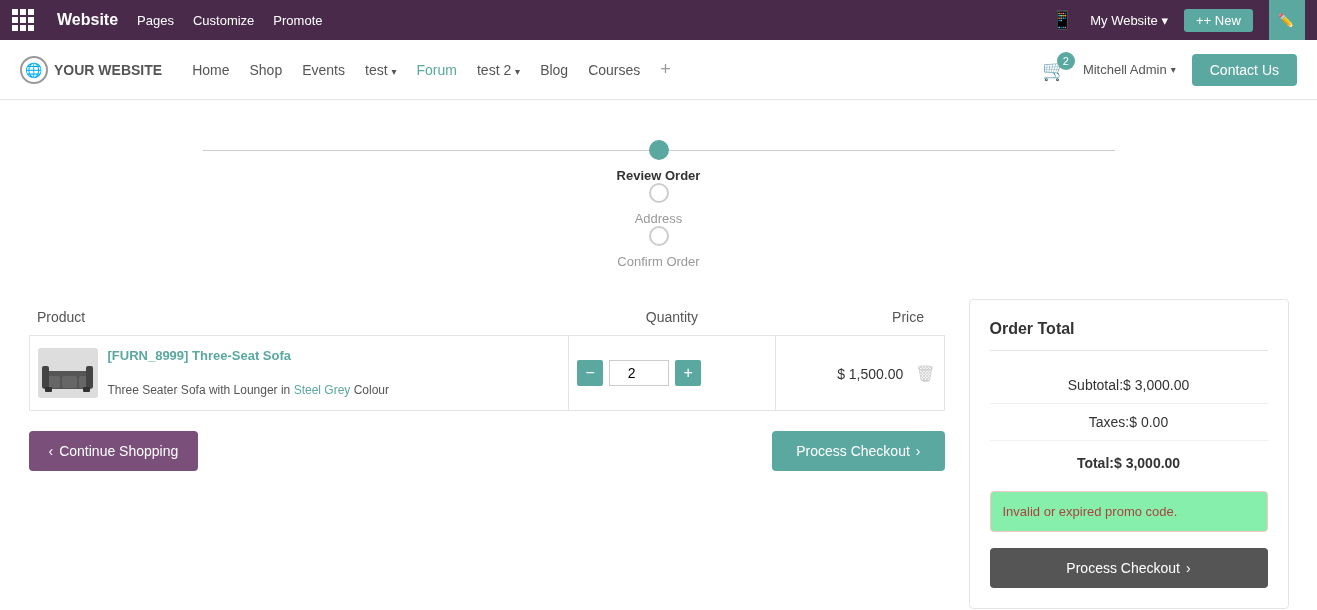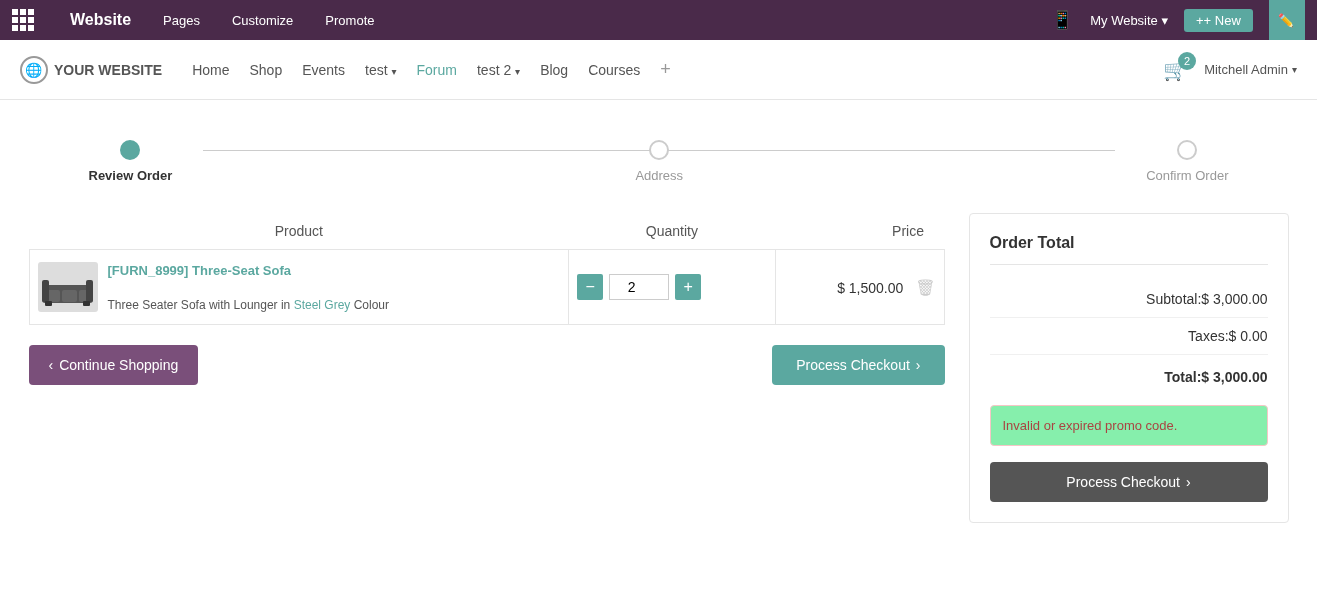--- a/index.html
+++ b/index.html
@@ -8,21 +8,21 @@
     
     .admin-bar {
       background: #4a2a4a;
       color: #fff;
       height: 40px;
       display: flex;
       align-items: center;
       padding: 0 12px;
       gap: 16px;
     }
-    .admin-bar-left { display: flex; align-items: center; gap: 32px; flex: 1; }
+    .admin-bar-left { display: flex; align-items: center; gap: 19px; flex: 1; }
     .admin-bar-right { display: flex; align-items: center; gap: 16px; }
     .admin-bar .site-title { font-weight: bold; font-size: 16px; }
     .admin-bar a { color: #fff; text-decoration: none; font-size: 13px; }
     .grid-icon { display: grid; grid-template-columns: repeat(3,6px); gap: 2px; margin-right: 4px; }
     .grid-icon span { width: 6px; height: 6px; background: #fff; display: block; }
     .new-btn {
       background: #5ba8a0;
       color: #fff;
       border: none;
       padding: 4px 12px;
@@ -90,20 +90,21 @@
 
     
     .main-content { max-width: 1300px; margin: 0 auto; padding: 20px; }
 
     
     .stepper {
       display: flex;
       justify-content: space-between;
       margin: 20px 60px 30px 60px;
       position: relative;
+      flex-direction: column;
     }
     .stepper::before {
       content: '';
       position: absolute;
       top: 10px;
       left: 10%;
       right: 10%;
       height: 1px;
       background: #ccc;
     }
@@ -120,21 +121,21 @@
     .step-label.active { color: #333; font-weight: bold; }
 
     
     .content-layout { display: flex; gap: 24px; }
     .cart-section { flex: 1; }
     .order-summary { width: 320px; flex-shrink: 0; border: 1px solid #e5e5e5; border-radius: 4px; padding: 20px; }
 
     
     .product-table { width: 100%; border-collapse: collapse; }
     .product-table th {
-      text-align: center;
+      text-align: left;
       padding: 10px 8px;
       border-bottom: 1px solid #e5e5e5;
       font-weight: normal;
       font-size: 14px;
       color: #555;
     }
     .product-table th.right { text-align: center; }
     .product-table th.price-h { text-align: right; padding-right: 20px; }
     .product-row td {
       padding: 12px 8px;
@@ -193,21 +194,21 @@
       border-radius: 4px;
       cursor: pointer;
       font-size: 14px;
       display: flex;
       align-items: center;
       gap: 6px;
     }
 
     
     .order-title { font-size: 16px; font-weight: bold; margin-bottom: 16px; padding-bottom: 12px; border-bottom: 1px solid #e5e5e5; }
-    .order-row { display: flex; justify-content: flex-end; padding: 10px 0; border-bottom: 1px solid #f0f0f0; font-size: 14px; }
+    .order-row { display: flex; justify-content: center; padding: 10px 0; border-bottom: 1px solid #f0f0f0; font-size: 14px; }
     .order-row.total { font-weight: bold; border-bottom: none; padding-top: 14px; }
     .promo-row { display: flex; gap: 0; margin-top: 16px; }
     .promo-input {
       flex: 1;
       border: 1px solid #ccc;
       border-right: none;
       padding: 10px 12px;
       font-size: 13px;
       color: #999;
       border-radius: 4px 0 0 4px;
@@ -238,21 +239,21 @@
       width: 100%;
       cursor: pointer;
       font-size: 14px;
       border-radius: 4px;
       margin-top: 16px;
       display: flex;
       align-items: center;
       justify-content: center;
       gap: 6px;
     }
-    .td-product { display: flex; align-items: center; }
+    .td-product { display: flex; align-items: flex-start; }
   </style>
 </head>
 <body>
 
 <div class="admin-bar" style="position:relative;">
   <div class="admin-bar-left">
     <div class="grid-icon">
       <span></span>
         <span></span>
         <span></span>
@@ -299,20 +300,21 @@
   </div>
   <div class="nav-right">
     <div class="cart-btn">
       🛒
       <span class="cart-badge">2</span>
     </div>
     <div class="user-btn">
       <span>Mitchell Admin</span>
       <span class="dropdown-arrow">▾</span>
     </div>
+    <button class="contact-btn">Contact Us</button>
   </div>
 </div>
 
 <div class="main-content">
 
   <div class="stepper">
     <div class="step">
       <div class="step-circle active"></div>
       <span class="step-label active">Review Order</span>
     </div>

